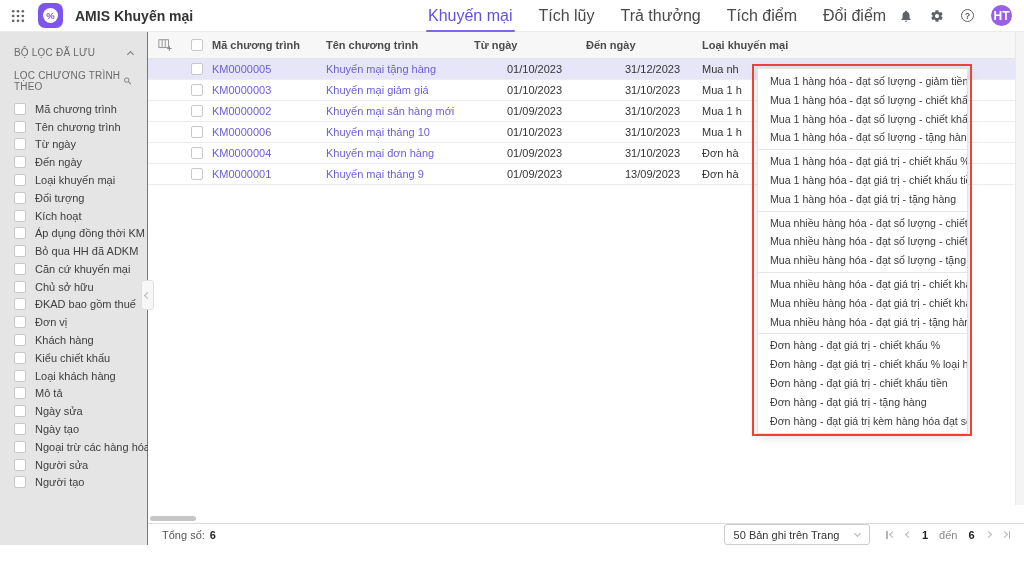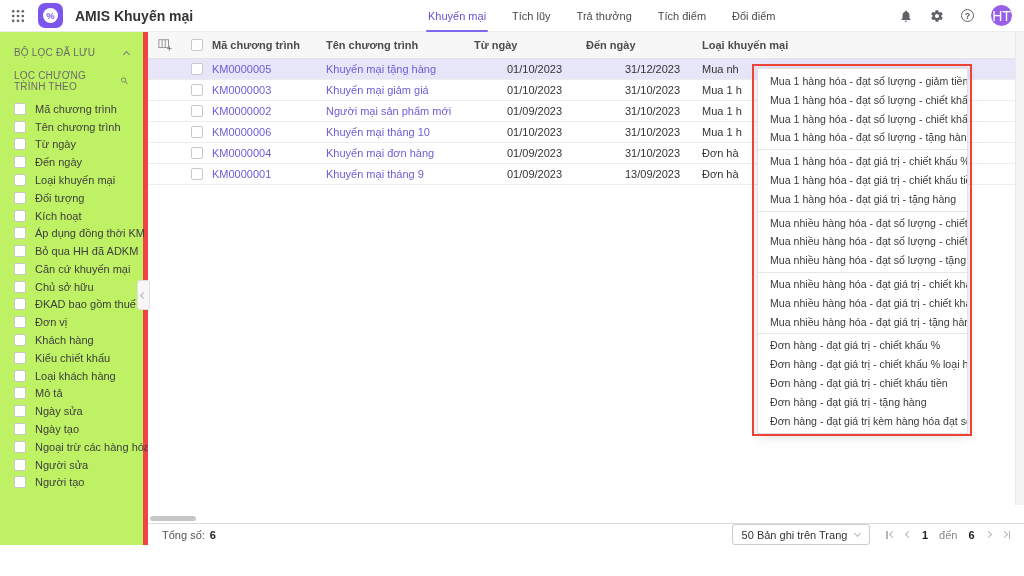--- a/index.html
+++ b/index.html
@@ -6,41 +6,41 @@
   html,body { width:1024px; height:576px; font-family:"Liberation Sans", sans-serif; background:#fff; }
   #screen { position:relative; width:1024px; height:576px; overflow:hidden; background:#fff; }
 
   
   .app-header { height:32px; background:#fff; border-bottom:1px solid #ececec; display:flex; align-items:center; position:relative; }
   .apps-grid { margin-left:10px; width:16px; height:16px; display:flex; align-items:center; justify-content:center; cursor:pointer; }
   .app-logo { width:25px; height:25px; border-radius:7px; background:#7d55ec; display:flex; align-items:center; justify-content:center; margin-left:12px; cursor:pointer; }
   .logo-inner { width:15px; height:15px; border-radius:50%; background:#fff; color:#7d55ec; font-size:9.5px; font-weight:700; display:flex; align-items:center; justify-content:center; }
   .app-title { margin-left:12px; font-size:14px; font-weight:700; color:#333; }
   .tabs { position:absolute; left:428px; top:0; height:32px; display:flex; gap:26px; }
-  .tab { position:relative; display:flex; align-items:center; font-size:11px; color:#4a4a4a; cursor:pointer; white-space:nowrap; }
+  .tab { position:relative; display:flex; align-items:center; font-size:16px; color:#4a4a4a; cursor:pointer; white-space:nowrap; }
   .tab.active { color:#6152d9; }
   .tab.active::after { content:""; position:absolute; left:-2px; right:-2px; bottom:0; height:2.5px; background:#7b68ee; border-radius:2px; }
   .hdr-right { margin-left:auto; display:flex; align-items:center; gap:17px; padding-right:12px; }
   .hicon { display:flex; align-items:center; justify-content:center; cursor:pointer; }
   .help-icon { width:13px; height:13px; border:1.4px solid #5f6368; border-radius:50%; color:#5f6368; font-size:9px; font-weight:700; display:flex; align-items:center; justify-content:center; cursor:pointer; }
-  .avatar { width:21px; height:21px; border-radius:50%; background:#9760e5; color:#fff; font-size:14px; font-weight:400; display:flex; align-items:center; justify-content:center; cursor:pointer; }
+  .avatar { width:21px; height:21px; border-radius:50%; background:#9760e5; color:#fff; font-size:12px; font-weight:700; display:flex; align-items:center; justify-content:center; cursor:pointer; }
 
   
   .toolbar { height:30px; background:#ededed; border-bottom:1px solid #dcdcdc; display:flex; align-items:center; }
   .view-select { display:flex; align-items:center; gap:8px; margin-left:16px; font-size:12.5px; font-weight:700; color:#3c3c3c; cursor:pointer; }
   .refresh-btn { margin-left:14px; display:flex; align-items:center; cursor:pointer; }
   .tb-right { margin-left:auto; display:flex; align-items:center; gap:9px; padding-right:8px; }
   .red-box-btn { border:2px solid #ed4337; padding:1.5px; border-radius:2px; }
   .btn-add { display:flex; align-items:center; gap:5px; background:#6152d9; color:#fff; border:none; border-radius:3px; height:20px; padding:0 11px; font-size:11.5px; font-family:inherit; cursor:pointer; }
   .btn-add .plus { font-size:13px; line-height:1; }
   .btn-more { background:#fff; border:none; border-radius:3px; height:21px; width:26px; font-size:10px; letter-spacing:1px; color:#333; cursor:pointer; display:flex; align-items:center; justify-content:center; }
 
   
   .main { display:flex; height:513px; }
-  .sidebar { width:148px; min-width:148px; background:#bef264; border-right:5px solid #ef4444; position:relative; padding-top:8px; }
+  .sidebar { width:148px; min-width:148px; background:#e5e5e5; border-right:1px solid #ef4444; position:relative; padding-top:8px; }
   .side-row { display:flex; align-items:center; justify-content:space-between; padding:7px 14px 5px 14px; font-size:10px; color:#6a6a6a; letter-spacing:.2px; cursor:pointer; }
   .filter-list { margin-top:3px; }
   .filter-item { display:flex; align-items:center; gap:9px; padding:2.9px 14px; font-size:11px; color:#3d3d3d; cursor:pointer; white-space:nowrap; }
   .checkbox { width:12px; height:12px; border:1px solid #c8c8c8; border-radius:2px; background:#fff; flex:none; cursor:pointer; }
   .collapse-tab { position:absolute; right:-7px; top:248px; width:13px; height:30px; background:#f7f7f7; border:1px solid #e0e0e0; border-radius:3px; display:flex; align-items:center; justify-content:center; z-index:5; cursor:pointer; }
 
   .content { flex:1; display:flex; flex-direction:column; position:relative; background:#fff; min-width:0; }
   .thead, .trow { display:grid; grid-template-columns:34px 30px 114px 148px 112px 94px 1fr; align-items:center; }
   .thead { height:27px; background:#f7f7f7; border-bottom:1px solid #e3e3e3; }
   .trow { height:21px; border-bottom:1px solid #ededed; background:#fff; cursor:pointer; }
@@ -54,21 +54,21 @@
   .cell-type { padding-left:22px; overflow:hidden; }
   .spacer { flex:1; background:#fff; }
   .hscroll { height:9px; position:relative; }
   .hthumb { position:absolute; left:2px; top:2px; width:46px; height:5px; border-radius:3px; background:#c6c6c6; cursor:pointer; }
   .vscroll { position:absolute; top:0; right:0; width:9px; bottom:40px; background:#f4f4f4; border-left:1px solid #e9e9e9; z-index:1; cursor:pointer; }
 
   
   .statusbar { height:22px; border-top:1px solid #ddd; display:flex; align-items:center; padding:0 14px; font-size:11px; color:#555; background:#fff; }
   .total-value { font-weight:700; color:#222; margin-left:5px; }
   .sb-right { margin-left:auto; display:flex; align-items:center; gap:16px; }
-  .pagesize { display:flex; align-items:center; gap:8px; border:1px solid #ccc; border-radius:3px; background:#fff; height:21px; padding:0 9px; font-size:11px; color:#333; cursor:pointer; }
+  .pagesize { display:flex; align-items:center; gap:16px; border:1px solid #ccc; border-radius:3px; background:#fff; height:21px; padding:0 9px; font-size:11px; color:#333; cursor:pointer; }
   .pager { display:flex; align-items:center; gap:11px; }
   .pg-num { color:#222; font-weight:700; font-size:11px; }
   .pg-sep { color:#888; font-size:11px; }
   .pg-end { display:flex; align-items:center; gap:2px; cursor:pointer; }
   .pg-one { cursor:pointer; display:flex; align-items:center; }
   .pg-bar { width:1.5px; height:8px; background:#b5b5b5; }
 
   
   .menu-panel { position:absolute; left:757px; top:68px; width:211px; background:#fff; border:1px solid #e3e3e3; box-shadow:0 3px 10px rgba(0,0,0,.13); padding:3px 0; z-index:40; }
   .menu-item { height:18.8px; line-height:18.8px; padding:0 12px; font-size:10.6px; color:#3b3b3b; white-space:nowrap; overflow:hidden; cursor:pointer; }
@@ -322,21 +322,21 @@
     <div class="td cell-date2">31/10/2023</div>
     <div class="td cell-type">Mua 1 h</div>
   </div>
 
   <div class="trow">
     <div class="cell-icon"></div>
     <div class="cell-check">
               <span class="checkbox"></span>
             </div>
     <div class="td link">KM0000002</div>
-    <div class="td link">Người mại sản phẩm mới</div>
+    <div class="td link">Khuyến mại sản hàng mới</div>
     <div class="td cell-date">01/09/2023</div>
     <div class="td cell-date2">31/10/2023</div>
     <div class="td cell-type">Mua 1 h</div>
   </div>
 
   <div class="trow">
     <div class="cell-icon"></div>
     <div class="cell-check">
               <span class="checkbox"></span>
             </div>

